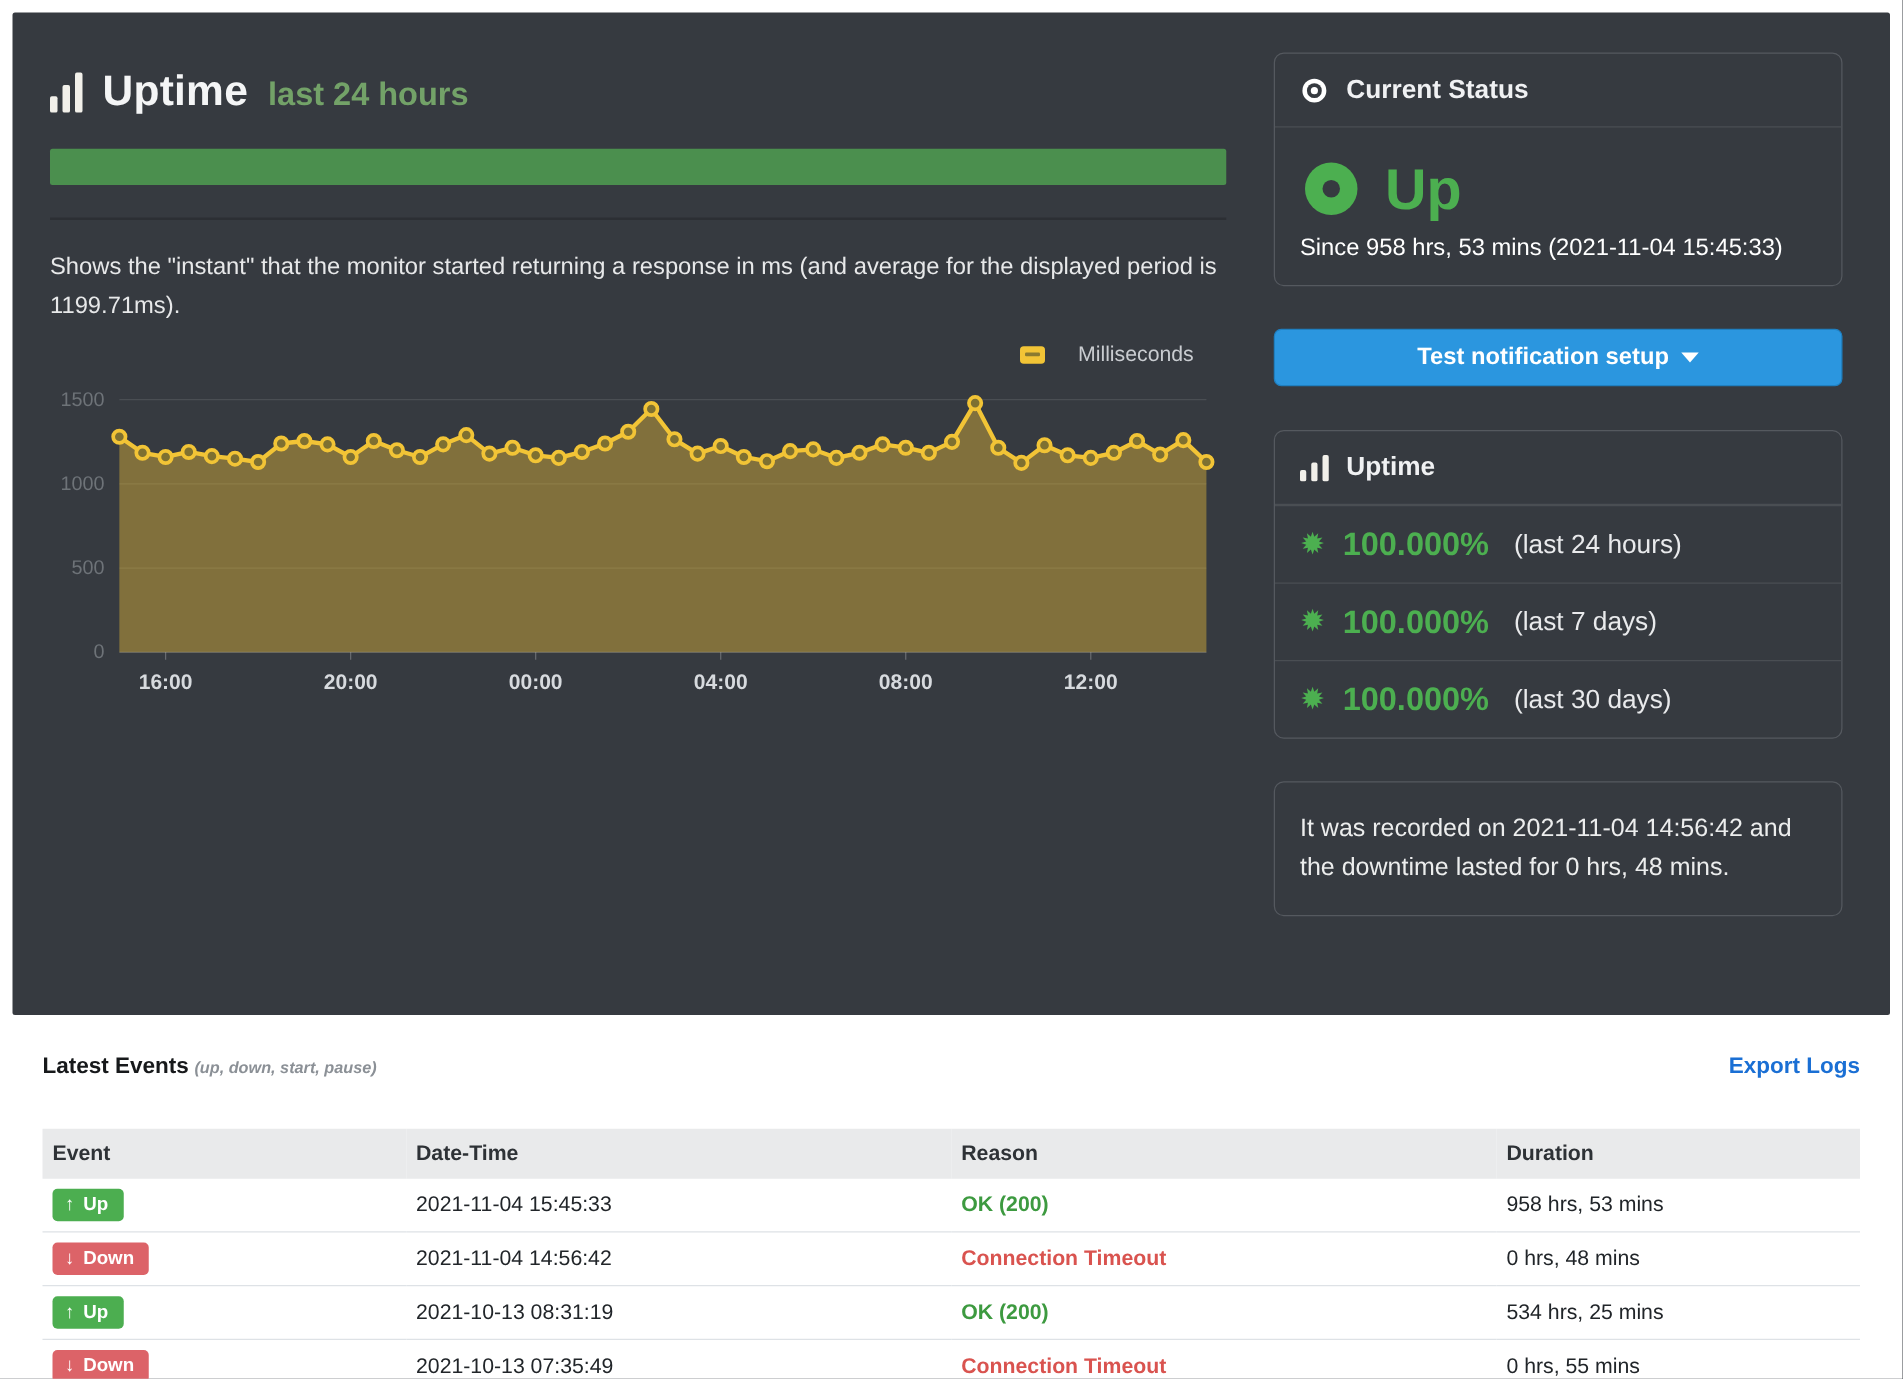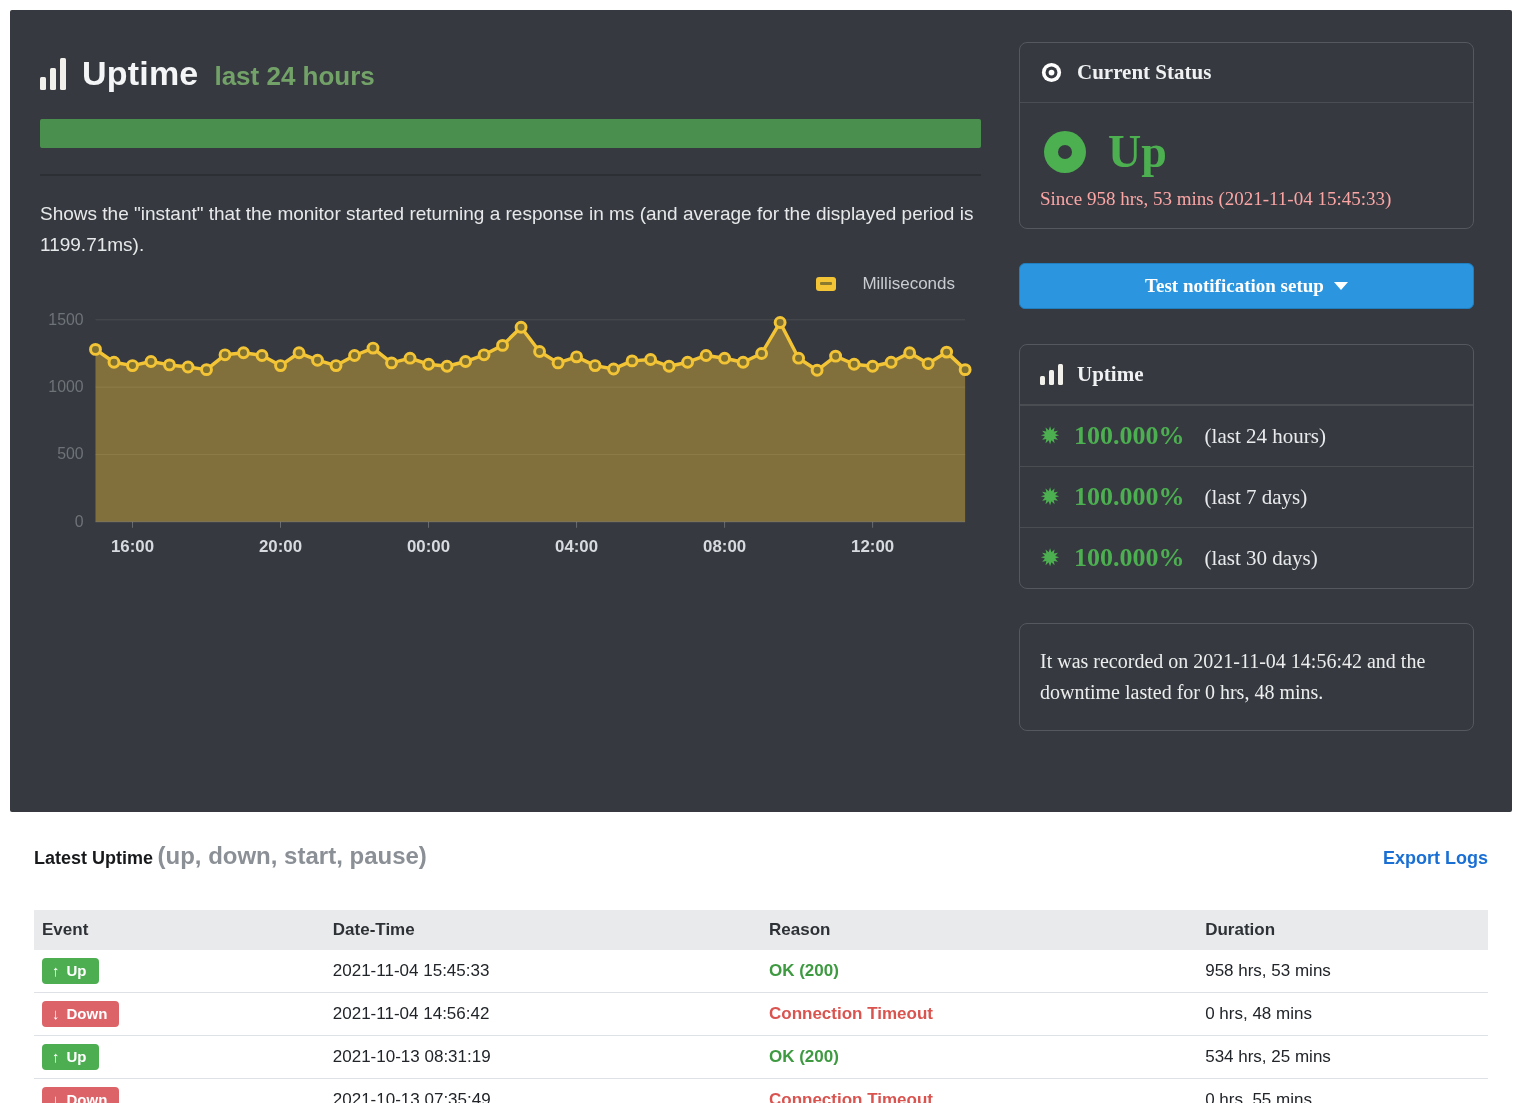--- a/index.html
+++ b/index.html
@@ -23,21 +23,21 @@
   }
   .dark-panel{
     margin:10px 10px 0 10px;
     background:var(--panel-bg);
     border-radius:2px;
     padding:30px 38px 40px 30px;
     display:flex;gap:38px;
     height:802px;
   }
   .main-col{flex:1;min-width:0;}
-  .side-col{width:455px;flex:0 0 455px;font-family:Liberation Serif, serif;}
+  .side-col{width:455px;flex:0 0 455px;}
 
   
   .h-row{display:flex;align-items:baseline;gap:16px;margin-top:14px;}
   .h-icon{align-self:center;display:inline-flex;}
   .h-title{color:#f4f5f6;font-size:34px;font-weight:bold;letter-spacing:.2px;}
   .h-sub{color:var(--muted-green);font-size:26px;font-weight:bold;}
 
   .uptime-bar{height:29px;background:var(--bar-green);border-radius:2px;margin-top:26px;}
   .divider{border:none;border-top:2px solid #2c2f34;margin:26px 0 22px 0;}
 
@@ -52,21 +52,21 @@
   svg.chart{display:block;width:100%;height:auto;}
 
   
   .card{border:1px solid var(--card-border);border-radius:8px;margin-bottom:34px;background:var(--panel-bg);}
   .card-header{display:flex;align-items:center;gap:14px;padding:17px 20px;border-bottom:1px solid var(--row-border);}
   .card-title{color:#f0f1f3;font-size:21px;font-weight:bold;}
   .card-title.red{color:var(--red);}
   .card-body{padding:18px 20px;}
   .status-row{display:flex;align-items:center;gap:20px;margin:4px 0 10px 2px;}
   .status-up-text{color:var(--green);font-size:46px;font-weight:bold;}
-  .since-text{color:#fca5a5;font-size:19px;margin-top:6px;}
+  .since-text{color:#ffffff;font-size:19px;margin-top:6px;}
 
   .btn-primary{
     display:flex;align-items:center;justify-content:center;gap:10px;
     width:100%;padding:11px 0;margin:0 0 35px 0;
     background:var(--blue);border:1px solid #1f7fc0;border-radius:6px;
     color:#fff;font-size:19px;font-weight:bold;cursor:pointer;
     font-family:inherit;
   }
   .caret{width:0;height:0;border-left:7px solid transparent;border-right:7px solid transparent;border-top:8px solid #fff;display:inline-block;}
 
@@ -86,21 +86,21 @@
   .bars.lg span:nth-child(3){height:32px;}
   .bars.sm span{width:5px;}
   .bars.sm span:nth-child(1){height:9px;}
   .bars.sm span:nth-child(2){height:15px;}
   .bars.sm span:nth-child(3){height:21px;}
 
   
   .events-section{padding:30px 34px 0 34px;}
   .events-head{display:flex;justify-content:space-between;align-items:baseline;margin-bottom:14px;}
   .events-title{font-size:18px;font-weight:bold;color:#17191b;}
-  .events-sub{font-size:24px;color:#8b9096;font-weight:bold;}
+  .events-sub{font-size:13px;color:#8b9096;font-weight:bold;font-style:italic;}
   .export-link{color:var(--link-blue);font-size:18px;font-weight:bold;text-decoration:none;cursor:pointer;}
 
   table.events{width:100%;border-collapse:collapse;font-size:17px;margin-top:40px;}
   table.events th{
     background:#e9eaeb;text-align:left;font-weight:bold;color:#2e3236;
     padding:10px 8px;
   }
   table.events th:first-child,table.events td:first-child{padding-left:8px;width:20%;}
   table.events th:nth-child(2),table.events td:nth-child(2){width:30%;}
   table.events th:nth-child(3),table.events td:nth-child(3){width:30%;}
@@ -276,21 +276,21 @@
         <div class="downtime-text">It was recorded on 2021-11-04 14:56:42 and the downtime lasted for 0 hrs, 48 mins.</div>
       </div>
     </div>
 
   </div>
 </div>
 
 <div class="events-section">
   <div class="events-head">
     <div>
-      <span class="events-title">Latest Uptime</span>
+      <span class="events-title">Latest Events</span>
       <span class="events-sub">(up, down, start, pause)</span>
     </div>
     <a class="export-link">Export Logs</a>
   </div>
 
   <table class="events">
     <thead>
       <tr>
         <th>Event</th>
         <th>Date-Time</th>

